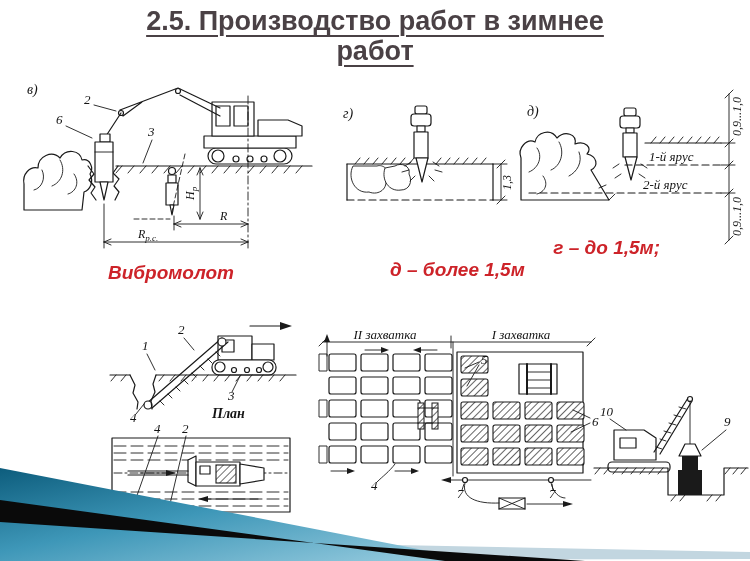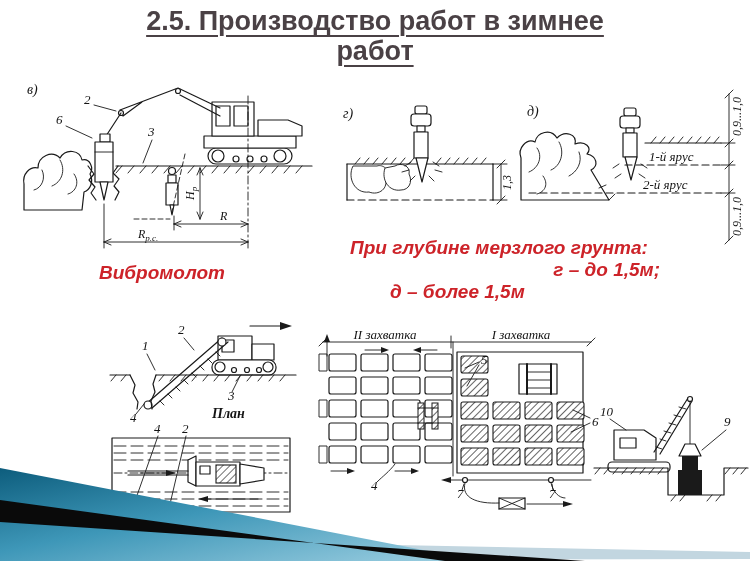--- a/index.html
+++ b/index.html
@@ -2,21 +2,21 @@
 <html><head>
 <meta charset="utf-8">
 <style>
   html,body{margin:0;padding:0;background:#888;}
   .slide{position:relative;width:750px;height:561px;background:#ffffff;overflow:hidden;
          font-family:"Liberation Sans",sans-serif;}
   .title{position:absolute;left:0;top:6px;width:750px;text-align:center;
          font-weight:700;font-size:27px;line-height:30px;color:#4a4145;}
   .title span{text-decoration:underline;text-decoration-thickness:1.5px;text-underline-offset:5px;}
   .red{position:absolute;color:#cd2329;font-style:italic;font-weight:700;font-size:19px;line-height:22px;}
-  .cap-vibro{left:77px;top:262px;width:170px;text-align:center;}
+  .cap-vibro{left:86px;top:262px;width:170px;text-align:center;}
   .cap-depth{left:350px;top:237px;width:310px;text-align:left;}
   .cap-depth .i1{padding-left:46px;text-align:right;}
   .cap-depth .i2{padding-left:40px;}
   .cap-extract{left:430px;top:518px;width:285px;text-align:center;}
   svg{position:absolute;overflow:visible;}
   .ln{stroke:#1a1a1a;fill:none;stroke-width:1.2;stroke-linecap:round;stroke-linejoin:round;}
   .ln2{stroke:#1a1a1a;fill:none;stroke-width:2;stroke-linecap:round;}
   .fw{fill:#ffffff;stroke:#1a1a1a;stroke-width:1.2;stroke-linejoin:round;}
   .fb{fill:#1a1a1a;stroke:none;}
   .dsh{stroke-dasharray:7 4;}
@@ -158,21 +158,20 @@
       <text class="dd" transform="translate(228,44) rotate(-90)">0,9...1,0</text>
       <text class="dd" transform="translate(228,144) rotate(-90)">0,9...1,0</text>
     </g>
   </svg>
 
   <div class="red cap-vibro">
     <div>Вибромолот</div>
   </div>
 
   <div class="red cap-depth">
-    <div>При глубине мерзлого грунта:</div>
     <div class="i1">г – до 1,5м;</div>
     <div class="i2">д – более 1,5м</div>
   </div>
 
   <svg style="left:100px;top:312px" width="205" height="205" viewBox="0 0 205 205">
     <defs>
       <pattern id="hc" patternUnits="userSpaceOnUse" width="5" height="5" patternTransform="rotate(45)">
         <rect width="5" height="5" fill="#fff"></rect>
           <line x1="0" y1="0" x2="0" y2="5" stroke="#333" stroke-width="1.4"></line>
       </pattern>

